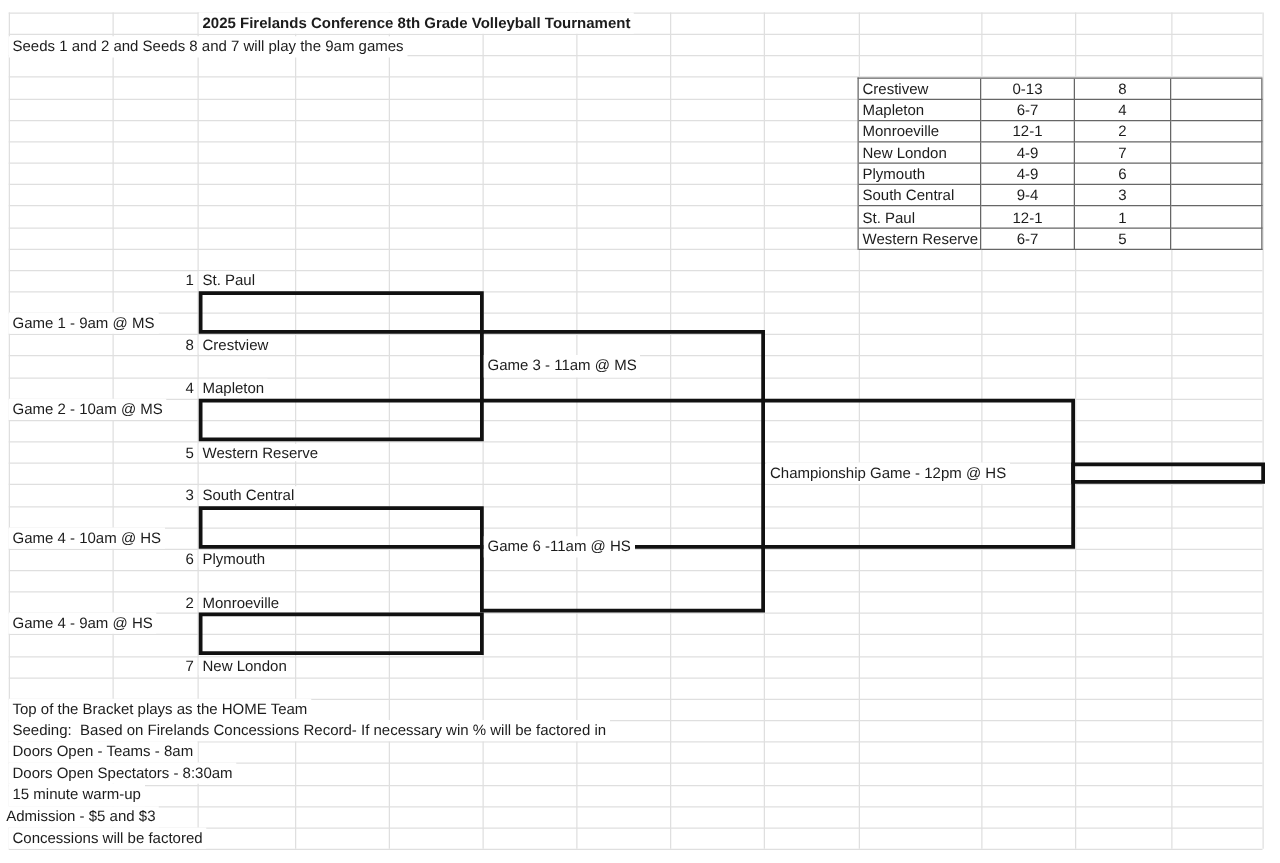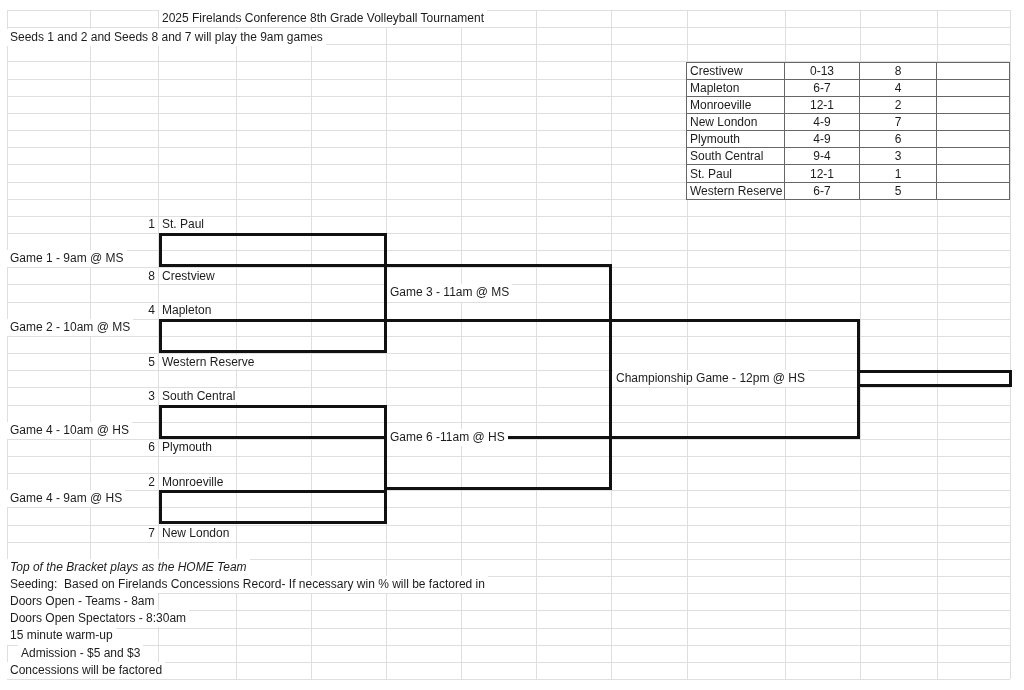--- a/index.html
+++ b/index.html
@@ -9,21 +9,21 @@
     background:#ffffff;
     font-family:"Liberation Sans","DejaVu Sans",sans-serif;
     font-size:12px;color:#1c1c1c;
     overflow:hidden;
   }
   .gl{position:absolute;background:#dfdfdf;z-index:0;}
   .txt{
     position:absolute;height:17.15px;line-height:17.15px;
     white-space:pre;background:#ffffff;padding:0 3px;z-index:3;
   }
-  .bold{font-weight:normal;}
+  .bold{font-weight:bold;}
   .bbox{
     position:absolute;border:3px solid #111111;
     box-sizing:border-box;background:transparent;z-index:1;
   }
   .team{
     position:absolute;left:110px;height:17.15px;
     display:flex;align-items:center;z-index:3;
   }
   .seed{width:45px;text-align:right;padding-right:4px;}
   .tname{background:#ffffff;padding:0 3px;white-space:pre;}
@@ -205,21 +205,21 @@
   </div>
 
   <span class="txt" style="left:7px;top:250.1px;">Game 1 - 9am @ MS</span>
   <span class="txt" style="left:7px;top:318.7px;">Game 2 - 10am @ MS</span>
   <span class="txt" style="left:387px;top:284.4px;">Game 3 - 11am @ MS</span>
   <span class="txt" style="left:7px;top:421.6px;">Game 4 - 10am @ HS</span>
   <span class="txt" style="left:387px;top:429px;">Game 6 -11am @ HS</span>
   <span class="txt" style="left:7px;top:490.2px;">Game 4 - 9am @ HS</span>
   <span class="txt" style="left:613px;top:370.2px;">Championship Game - 12pm @ HS</span>
 
-  <span class="txt" style="left:7px;top:558.8px;font-style:italic;">Top of the Bracket plays as the HOME Team</span>
+  <span class="txt" style="left:7px;top:558.8px;">Top of the Bracket plays as the HOME Team</span>
   <span class="txt" style="left:7px;top:576px;">Seeding:  Based on Firelands Concessions Record- If necessary win % will be factored in</span>
   <span class="txt" style="left:7px;top:593.1px;">Doors Open - Teams - 8am</span>
   <span class="txt" style="left:7px;top:610.3px;">Doors Open Spectators - 8:30am</span>
   <span class="txt" style="left:7px;top:627.4px;">15 minute warm-up</span>
-  <span class="txt" style="left:18px;top:644.6px;">Admission - $5 and $3</span>
+  <span class="txt" style="left:2px;top:644.6px;">Admission - $5 and $3</span>
   <span class="txt" style="left:7px;top:661.7px;">Concessions will be factored</span>
 
 </div>
 
 </body></html>

